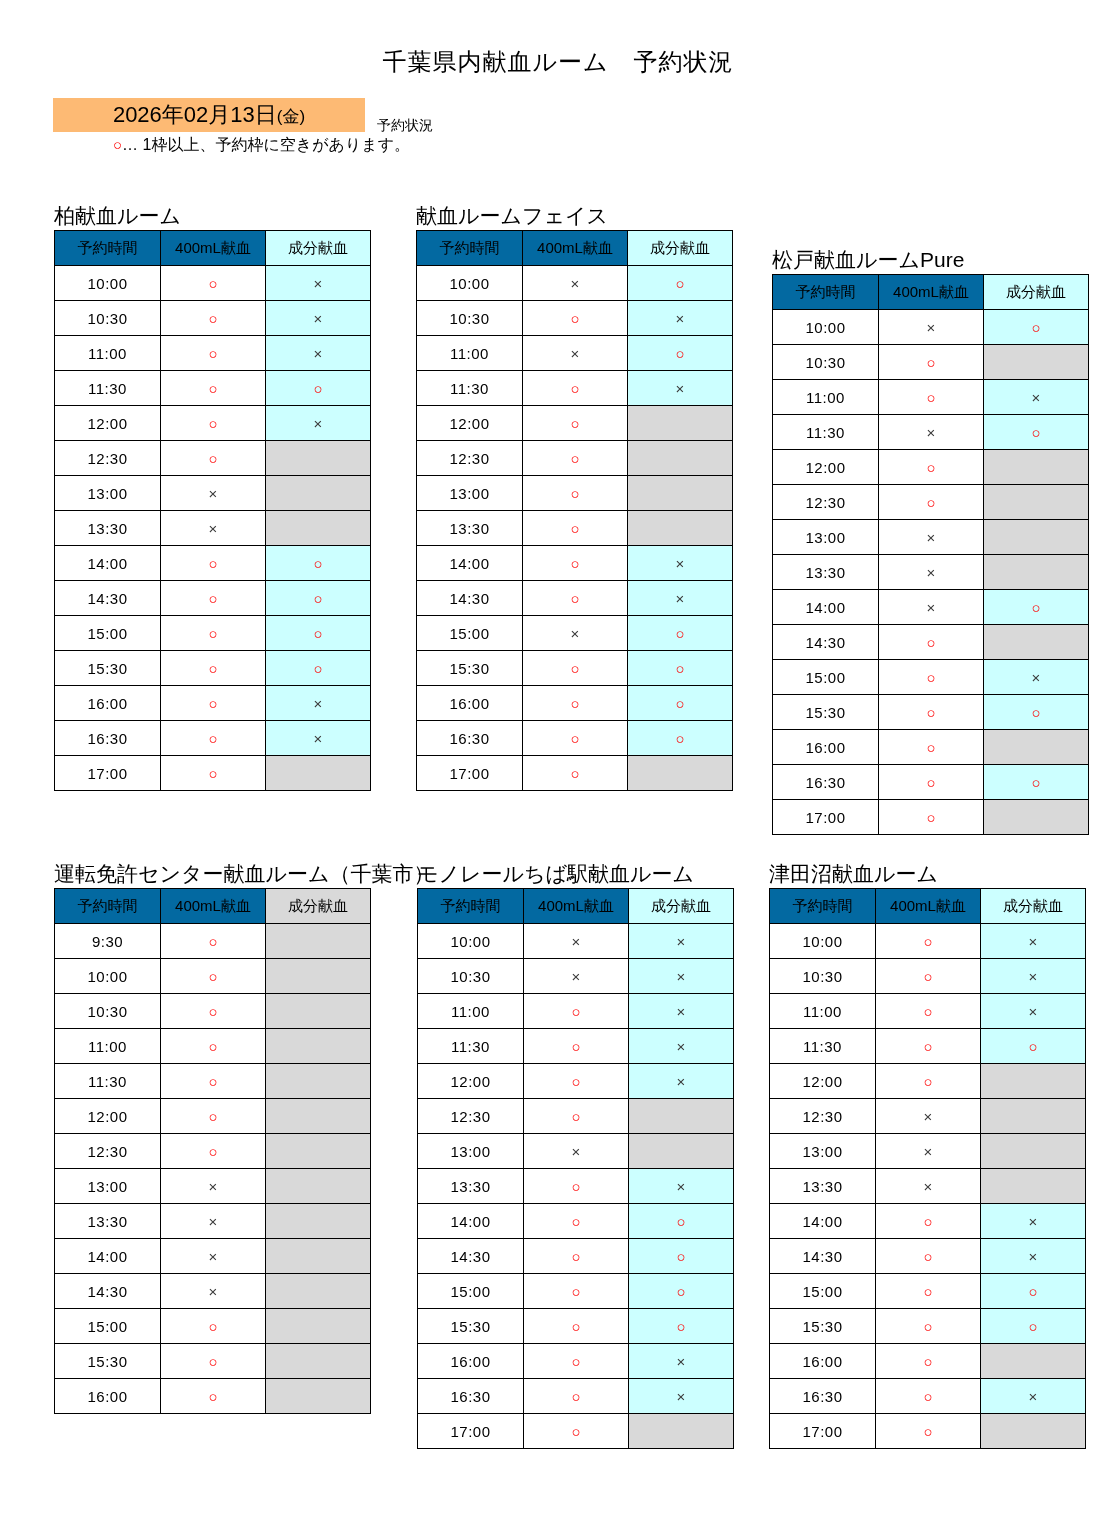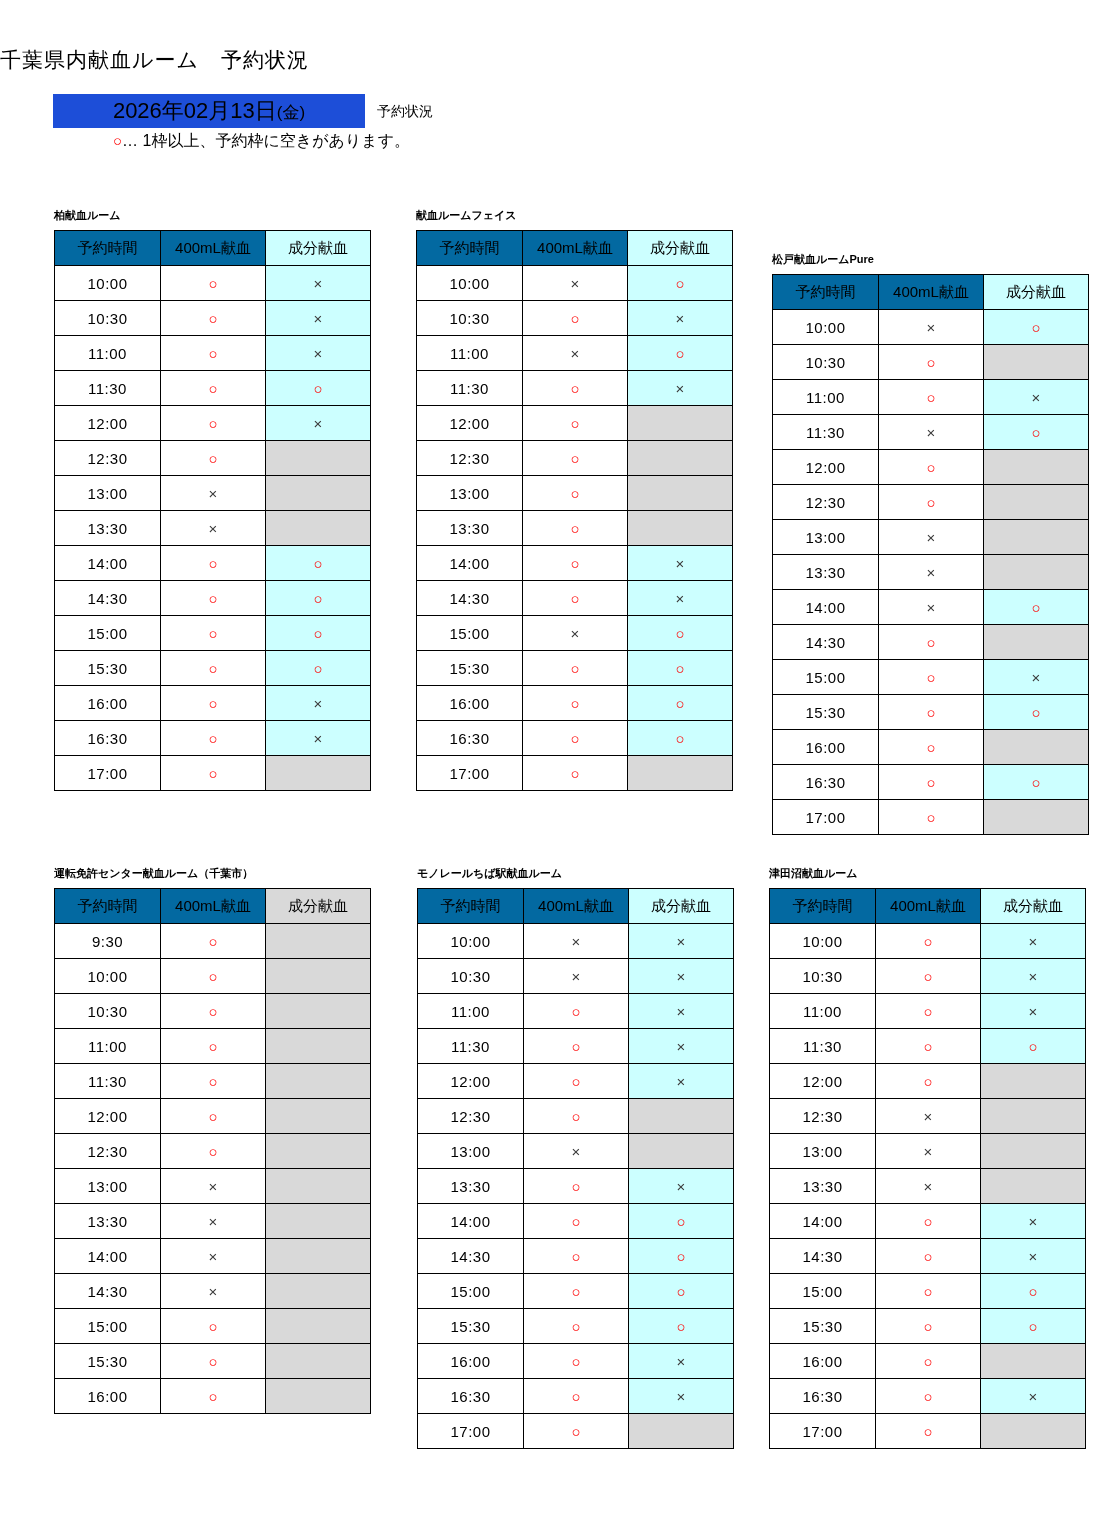--- a/index.html
+++ b/index.html
@@ -11,56 +11,56 @@
     width: 1116px;
     height: 1538px;
     font-family: "Liberation Sans", "DejaVu Sans", sans-serif;
     color: #000000;
     position: relative;
     overflow: hidden;
   }
 
   
   .page-title {
-    text-align: left;
-    font-size: 21px;
+    text-align: center;
+    font-size: 24px;
     font-weight: normal;
     letter-spacing: 1px;
     margin: 0;
     padding-top: 46px;
     white-space: pre;
   }
 
   .date-row {
     position: relative;
     margin-top: 20px;
     height: 34px;
     padding-left: 54px;
   }
   .date-chip {
     position: absolute;
     left: 53px;
     top: 0;
     width: 312px;
     height: 34px;
-    background: #1d4ed8;
+    background: #fdba74;
     display: flex;
     align-items: center;
     justify-content: center;
     box-sizing: border-box;
   }
   .date-chip-text {
     font-size: 22px;
     letter-spacing: 0px;
   }
   .date-chip-text .wd { font-size: 17px; }
   .date-note {
     position: absolute;
     left: 377px;
-    top: 9px;
+    top: 19px;
     font-size: 14px;
   }
 
   .legend {
     padding-left: 113px;
   }
   .legend-line {
     font-size: 16px;
     line-height: 25px;
     white-space: nowrap;
@@ -79,25 +79,24 @@
     position: absolute;
     left: 0;
     top: 0;
     width: 1116px;
   }
   .room-block {
     position: absolute;
     width: 316px;
   }
   .room-title {
-    font-size: 11px;
+    font-size: 21px;
     white-space: nowrap;
     margin-bottom: 5px;
     line-height: 19px;
-    font-weight: bold;
   }
   table.sched {
     border-collapse: collapse;
     width: 316px;
     table-layout: fixed;
   }
   table.sched th,
   table.sched td {
     border: 1px solid #000000;
     height: 34px;

